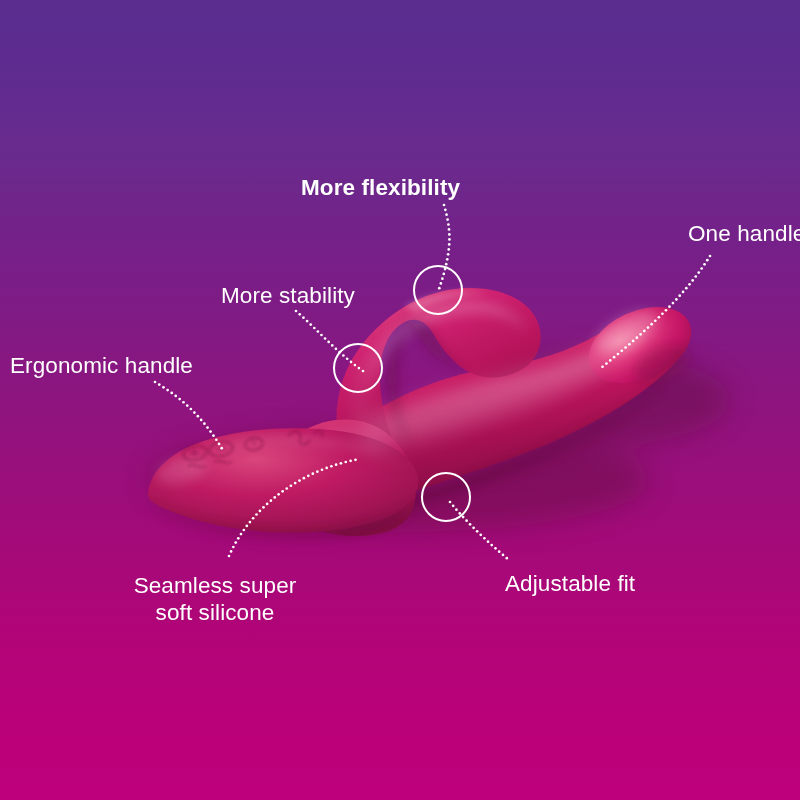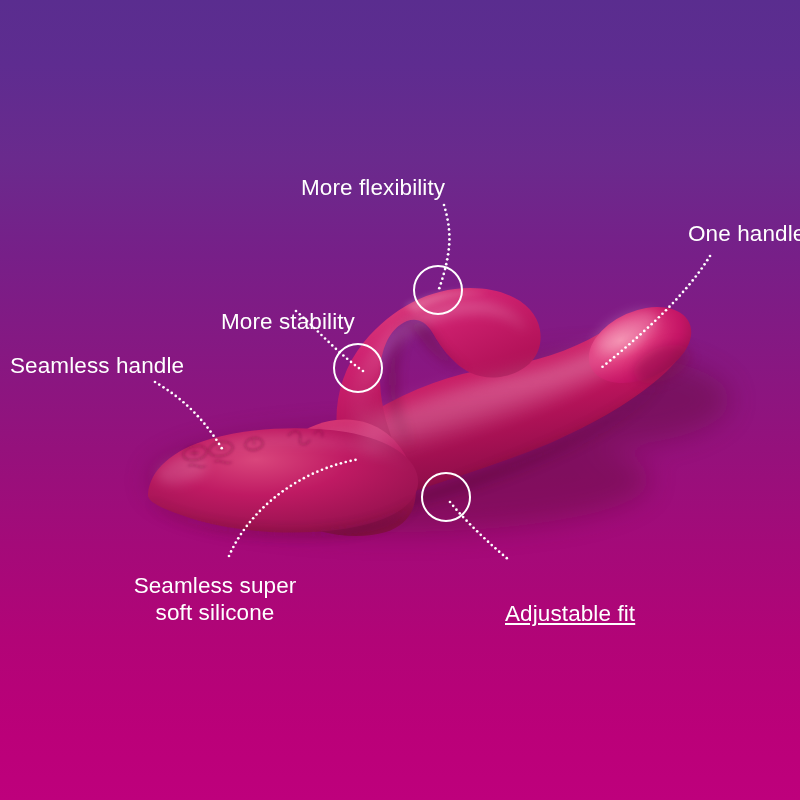--- a/index.html
+++ b/index.html
@@ -449,22 +449,22 @@
 
   <svg class="layer" id="circles-layer" viewBox="0 0 800 800">
     <g id="circles-group">
         <circle cx="438" cy="290" r="24" class="hl-circle"></circle>
         <circle cx="358" cy="368" r="24" class="hl-circle"></circle>
         <circle cx="446" cy="497" r="24" class="hl-circle"></circle>
       </g>
   </svg>
 
   <div id="labels-layer">
-      <div class="label" style="top: 174px; left: 301px;">More flexibility</div>
+      <div class="label" style="top: 174px; left: 301px; font-weight: bold;">More flexibility</div>
       <div class="label" style="top: 220px; left: 688px;">One handle</div>
-      <div class="label" style="top: 282px; left: 221px; margin-top: 26px;">More stability</div>
-      <div class="label" style="top: 352px; left: 10px;">Seamless handle</div>
+      <div class="label" style="top: 282px; left: 221px;">More stability</div>
+      <div class="label" style="top: 352px; left: 10px;">Ergonomic handle</div>
       <div class="label two-line" style="top: 572px; left: 215px; width: 100%; text-align: center; transform: translateX(-50%);">Seamless super
 soft silicone</div>
-      <div class="label" style="top: 600px; left: 505px; text-decoration: underline;">Adjustable fit</div>
+      <div class="label" style="top: 570px; left: 505px;">Adjustable fit</div>
     </div>
 
 </div>
 
 </body></html>

